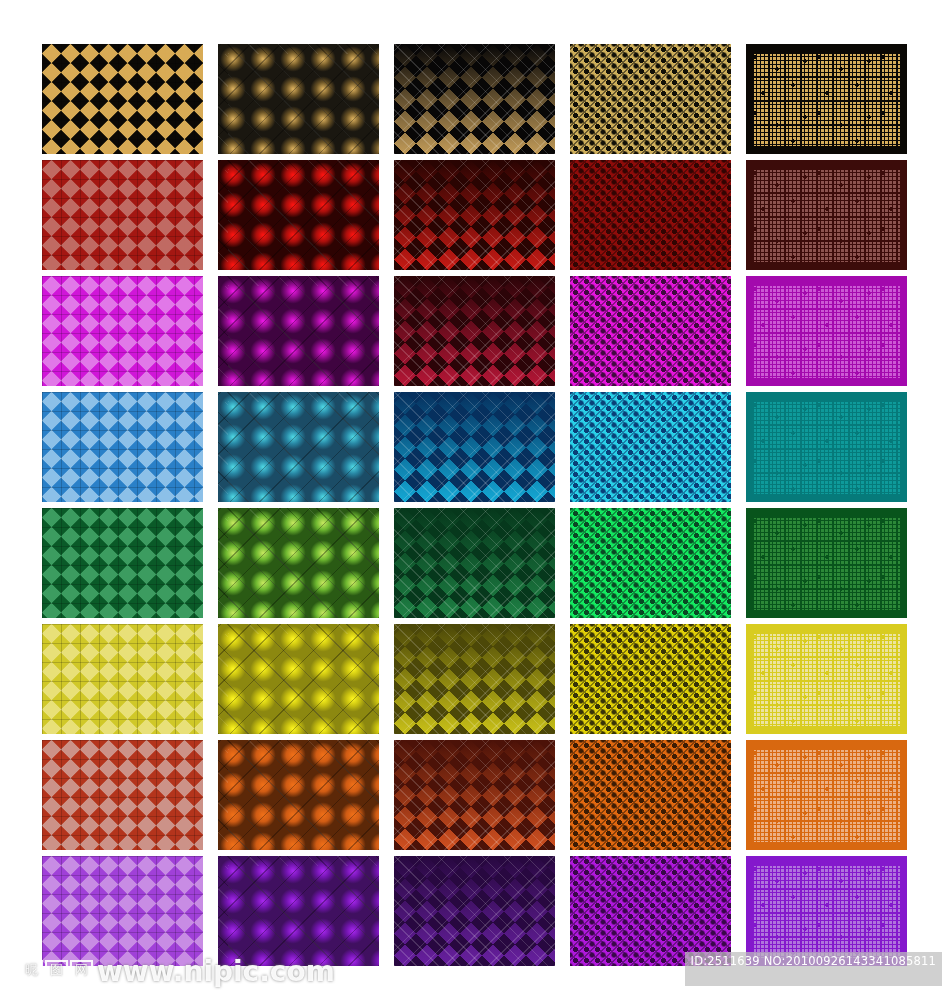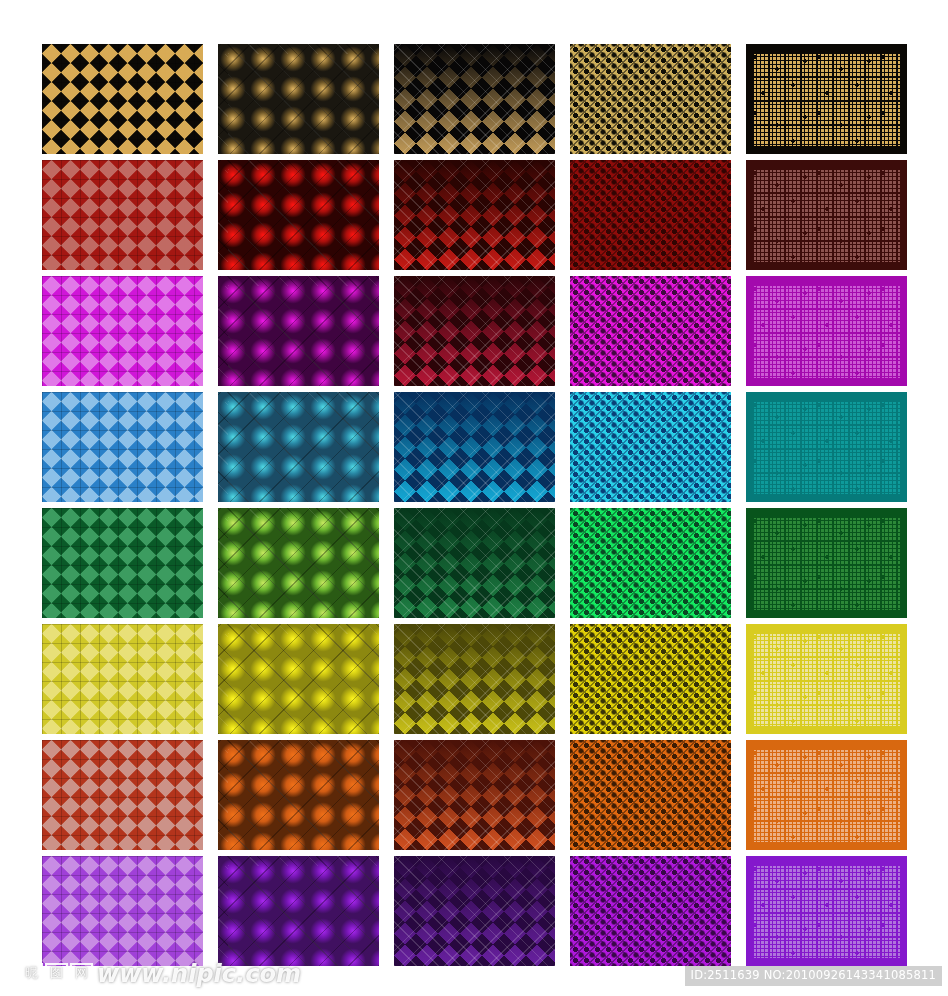--- a/index.html
+++ b/index.html
@@ -203,35 +203,34 @@
     border: 2px solid rgba(255,255,255,0.92);
     color: rgba(255,255,255,0.92);
     font-size: 13px;
     line-height: 16px;
     text-align: center;
     font-family: "DejaVu Sans", sans-serif;
     text-shadow: 0 0 2px rgba(120,120,120,0.9);
   }
   .wm-url {
     color: rgba(255,255,255,0.93);
-    font-size: 24px;
+    font-size: 28px;
     font-weight: bold;
     letter-spacing: 0px;
     text-shadow: 0 0 3px rgba(110,110,110,0.85);
     font-family: "DejaVu Sans", sans-serif;
-    font-style: italic;
   }
   .watermark-id {
     position: absolute;
     right: 6px;
     bottom: 10px;
     background: rgba(190,190,190,0.72);
     color: #ffffff;
     font-size: 11.5px;
-    padding: 2px 6px 4px 6px;
+    padding: 2px 6px 18px 6px;
     letter-spacing: 0.2px;
     white-space: nowrap;
     pointer-events: none;
     font-family: "DejaVu Sans", sans-serif;
   }
 </style>
 </head>
 <body>
 
 <div id="stage">

